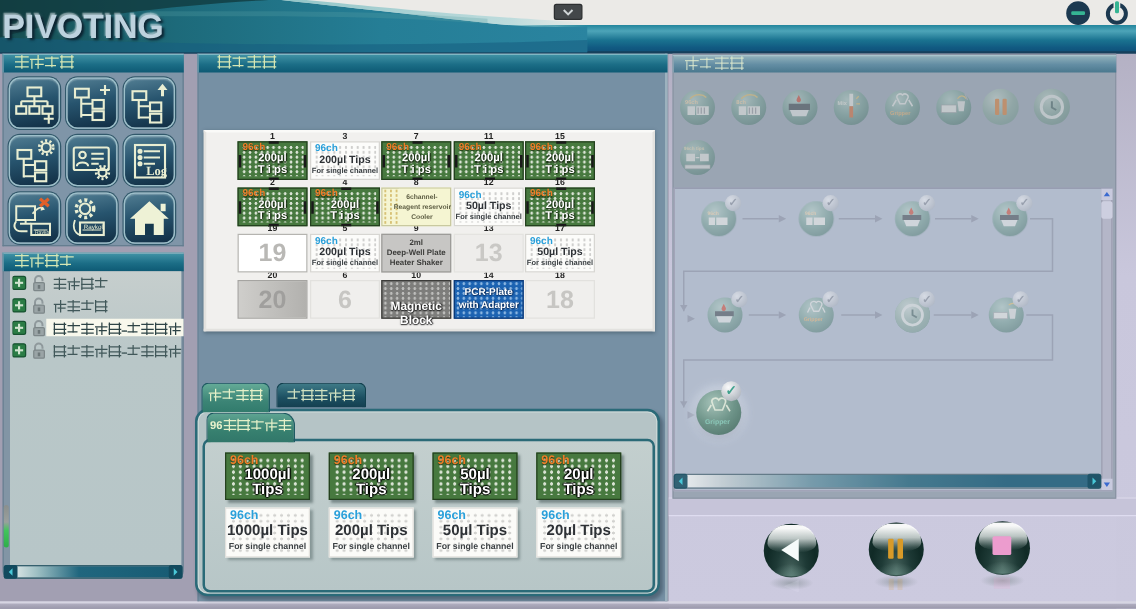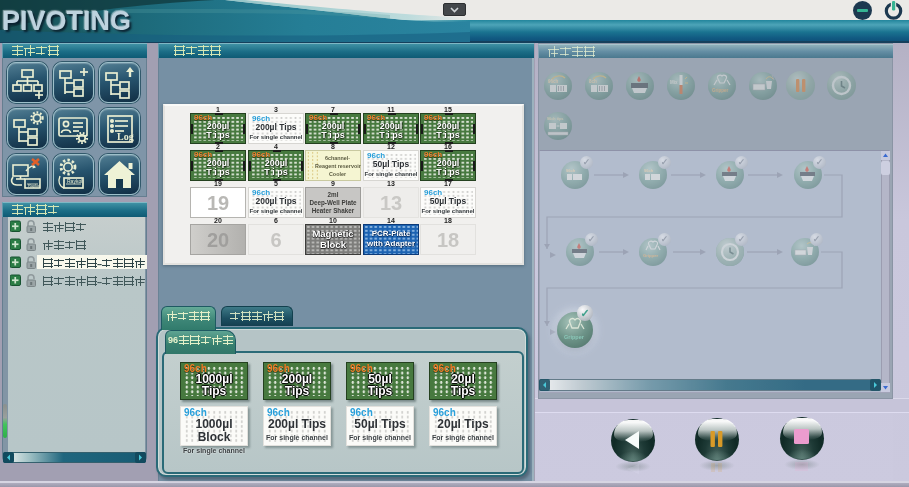--- a/index.html
+++ b/index.html
@@ -328,21 +328,21 @@
       <div class="gtx">T i ps</div>
     </div>
 <div class="tile" style="left:305px;top:150px;background:#f5f5d2;border:1px solid #c9c9a0;background-image:radial-gradient(circle,rgba(190,150,40,.55) .8px,rgba(0,0,0,0) 1px);background-size:4.5px 3.6px">
       <div style="background:#f5f5d2;position:absolute;left:13px;top:0;right:0;bottom:0"></div>
       <div style="position:relative;color:#5c5c42;font-size:5.4px;line-height:8px;font-weight:bold;padding-top:3px;padding-left:9px;white-space:nowrap">6channel-<br>Reagent reservoir<br>Cooler</div>
     </div>
 <div class="tile" style="left:305px;top:187px;background:#c7c6c4;border:1px solid #9d9c99">
       <div style="color:#3c3c3a;font-size:6.3px;line-height:8px;font-weight:bold;padding-top:3px">2ml<br>Deep-Well Plate<br>Heater Shaker</div>
     </div>
 <div class="tile" style="left:305px;top:224px;background-color:#7d7d7b;border:1px solid #3c3c3a;background-image:radial-gradient(circle,rgba(200,200,198,.85) 1px,rgba(0,0,0,0) 1.3px);background-size:4.7px 3.9px">
-      <div style="color:#fff;font-size:9.5px;line-height:11px;font-weight:bold;padding-top:3px;text-shadow:0 1px 1px #222,1px 0 1px #222">Magnetic<br>Block</div>
+      <div style="color:#fff;font-size:9.5px;line-height:11px;font-weight:bold;padding-top:15px;text-shadow:0 1px 1px #222,1px 0 1px #222">Magnetic<br>Block</div>
     </div>
 <div class="tile green" style="left:363px;top:113px">
       <i class="tbL"></i>
       <i class="tbR"></i>
       <i class="tcT"></i>
       <i class="tcB"></i>
       <div class="g96">96ch</div>
       <div class="gtx">200µl</div>
       <div class="gtx">T i ps</div>
     </div>
@@ -407,21 +407,21 @@
       <div class="gtx" style="font-size:12px;line-height:11px;text-shadow:0 1px 1px #000,1px 0 1px #000,-1px 0 1px #000,0 -1px 1px #000">50µl</div>
       <div class="gtx" style="font-size:12px;line-height:13px;text-shadow:0 1px 1px #000,1px 0 1px #000,-1px 0 1px #000,0 -1px 1px #000">Tips</div>
     </div>
 <div class="bigGreen" style="left:429px;top:362px">
       <div class="g96" style="font-size:10px;line-height:10px;padding-top:1px">96ch</div>
       <div class="gtx" style="font-size:12px;line-height:11px;text-shadow:0 1px 1px #000,1px 0 1px #000,-1px 0 1px #000,0 -1px 1px #000">20µl</div>
       <div class="gtx" style="font-size:12px;line-height:13px;text-shadow:0 1px 1px #000,1px 0 1px #000,-1px 0 1px #000,0 -1px 1px #000">Tips</div>
     </div>
 <div class="bigWhite" style="left:180px;top:406px">
       <div class="w96" style="font-size:10px;line-height:10px;padding-top:1px">96ch</div>
-      <div class="wtx" style="font-size:12px;line-height:13px">1000µl Block</div>
+      <div class="wtx" style="font-size:12px;line-height:13px">1000µl Tips</div>
       <div class="wsm" style="font-size:7px;margin-top:3px">For single channel</div>
     </div>
 <div class="bigWhite" style="left:263px;top:406px">
       <div class="w96" style="font-size:10px;line-height:10px;padding-top:1px">96ch</div>
       <div class="wtx" style="font-size:12px;line-height:13px">200µl Tips</div>
       <div class="wsm" style="font-size:7px;margin-top:3px">For single channel</div>
     </div>
 <div class="bigWhite" style="left:346px;top:406px">
       <div class="w96" style="font-size:10px;line-height:10px;padding-top:1px">96ch</div>
       <div class="wtx" style="font-size:12px;line-height:13px">50µl Tips</div>

